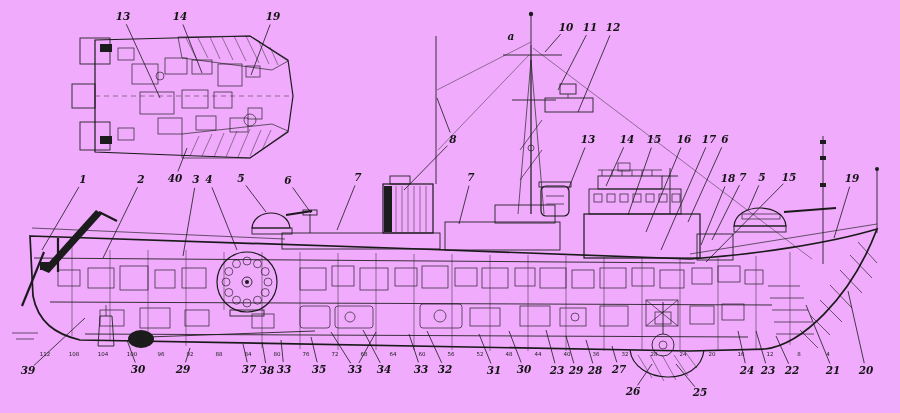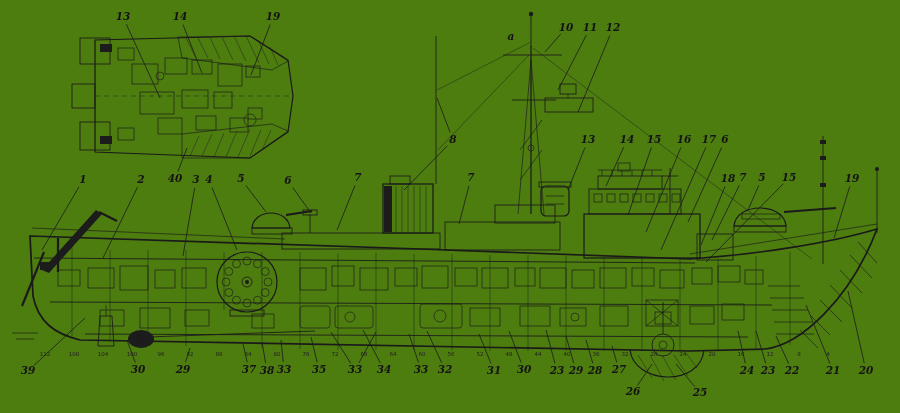--- a/index.html
+++ b/index.html
@@ -1,16 +1,16 @@
 <!DOCTYPE html>
 <html><head>
 <meta charset="utf-8">
 <style>
   html,body{margin:0;padding:0;background:#f6f6f3;}
-  .stage{position:relative;width:900px;height:413px;background:#4d7c0f;overflow:hidden;}
+  .stage{position:relative;width:900px;height:413px;background:#f0abfc;overflow:hidden;}
   svg{display:block;}
   .o{fill:none;stroke:#1a1a1a;}
   .w04{stroke-width:.45}.w06{stroke-width:.65}.w08{stroke-width:.85}
   .w12{stroke-width:1.2}.w16{stroke-width:1.7}.w2{stroke-width:2.2}
   .dk{fill:#1c1c1c;stroke:none;}
   .callout{font:italic bold 10.5px "DejaVu Serif", serif; fill:#141414;}
   .framenum{font:5.5px "DejaVu Sans", sans-serif; fill:#222;}
   .leader{stroke:#1a1a1a;stroke-width:.8;fill:none;}
 </style>
 </head>

